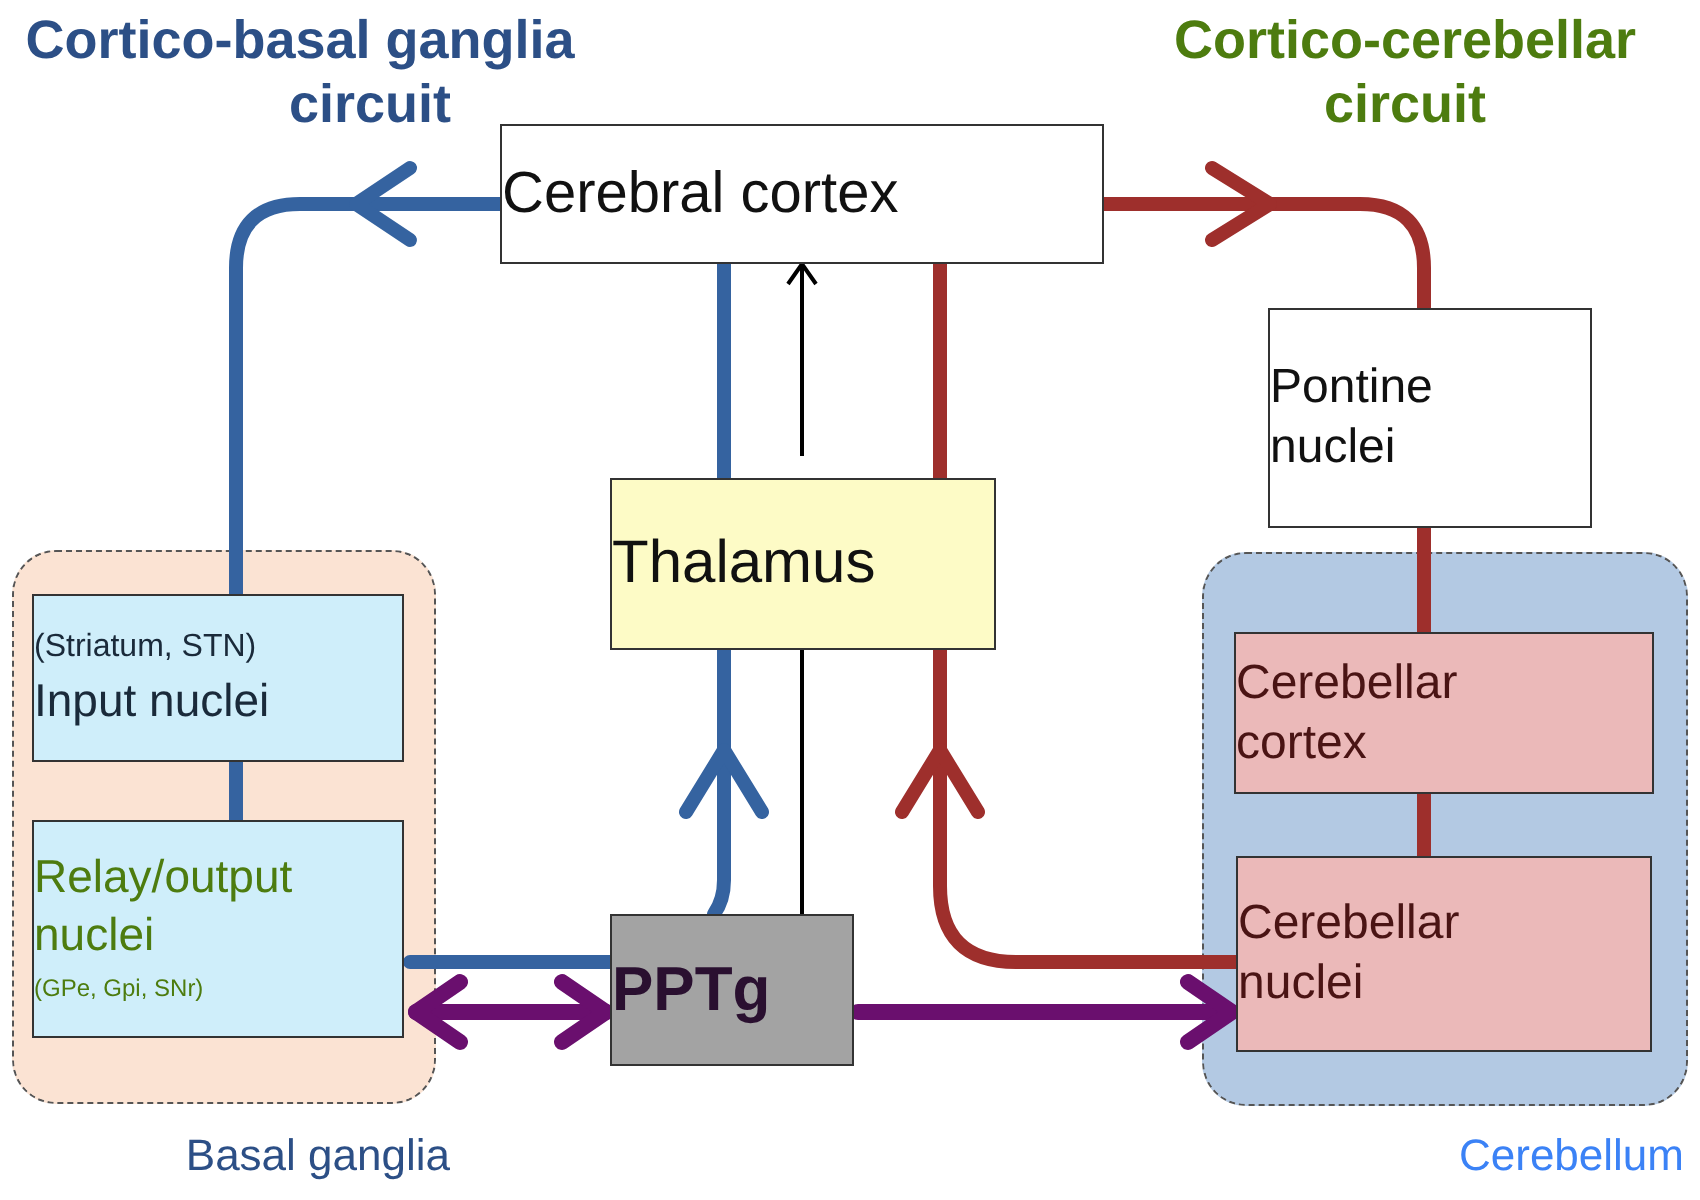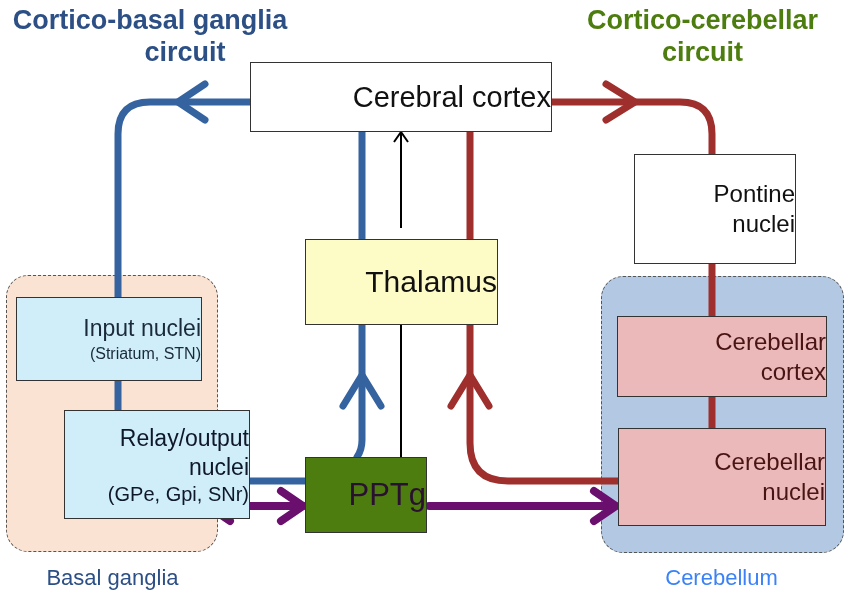--- a/index.html
+++ b/index.html
@@ -2,22 +2,22 @@
 <html><head>
 <meta charset="utf-8">
 <style>
   html, body { margin: 0; padding: 0; background: #ffffff; }
   body { width: 850px; height: 600px; position: relative; overflow: hidden; font-family: "Liberation Sans", sans-serif; }
   .abs { position: absolute; }
   .title { font-weight: bold; font-size: 27px; line-height: 32px; text-align: center; }
   .title.blue { color: #2c4f86; }
   .title.red { color: #4d7c0f; }
   .region { position: absolute; border: 1.5px dashed #555; border-radius: 22px; }
-  .box { position: absolute; border: 1.5px solid #333; display: flex; flex-direction: column; align-items: flex-end; justify-content: center; text-align: center; box-sizing: border-box; color: #111; padding-left: 12px; }
-  .region-label { position: absolute; font-size: 22px; text-align: center; }
+  .box { position: absolute; border: 1.5px solid #333; display: flex; flex-direction: column; align-items: flex-start; justify-content: center; text-align: center; box-sizing: border-box; color: #111; }
+  .region-label { position: absolute; font-size: 22px; text-align: right; }
   svg { position: absolute; left: 0; top: 0; }
 </style>
 </head>
 <body>
 
 <div class="abs title blue" style="left:0px; top:4px; width:300px;">
   <div>Cortico-basal ganglia</div>
   <div style="padding-left:70px;">circuit</div>
 </div>
 <div class="abs title red" style="left:555px; top:4px; width:295px;">
@@ -67,31 +67,31 @@
 <div class="box" style="left:305px; top:227px; width:193px; height:86px; background:#fdfbc6; font-size:30px;margin-top:12px;">
   <span>Thalamus</span>
 </div>
 
 <div class="box" style="left:634px; top:154px; width:162px; height:110px; background:#ffffff; font-size:24px; line-height:30px;">
   <span>Pontine</span>
   <span>nuclei</span>
 </div>
 
 <div class="box" style="left:16px; top:297px; width:186px; height:84px; background:#cfeefa; color:#1a2a3a;">
+  <span style="font-size:16px; line-height:22px;">(Striatum, STN)</span>
   <span style="font-size:23px; line-height:30px;">Input nuclei</span>
-  <span style="font-size:16px; line-height:22px;">(Striatum, STN)</span>
 </div>
 
-<div class="box" style="left:16px; top:410px; width:186px; height:109px; background:#cfeefa; color:#0f172a;margin-left:48px;">
+<div class="box" style="left:16px; top:410px; width:186px; height:109px; background:#cfeefa; color:#4d7c0f;">
   <span style="font-size:23px; line-height:29px;">Relay/output</span>
   <span style="font-size:23px; line-height:29px;">nuclei</span>
-  <span style="font-size:20px; line-height:24px;">(GPe, Gpi, SNr)</span>
+  <span style="font-size:12px; line-height:24px;">(GPe, Gpi, SNr)</span>
 </div>
 
-<div class="box" style="left:305px; top:457px; width:122px; height:76px; background:#4d7c0f; color:#2a1030; font-size:31px; font-weight:normal;">
+<div class="box" style="left:305px; top:457px; width:122px; height:76px; background:#a3a3a3; color:#2a1030; font-size:31px; font-weight:bold;">
   <span>PPTg</span>
 </div>
 
 <div class="box" style="left:617px; top:316px; width:210px; height:81px; background:#ebb9b9; color:#4a1414; font-size:24px; line-height:30px;">
   <span>Cerebellar</span>
   <span>cortex</span>
 </div>
 
 <div class="box" style="left:618px; top:428px; width:208px; height:98px; background:#ebb9b9; color:#4a1414; font-size:24px; line-height:30px;">
   <span>Cerebellar</span>

